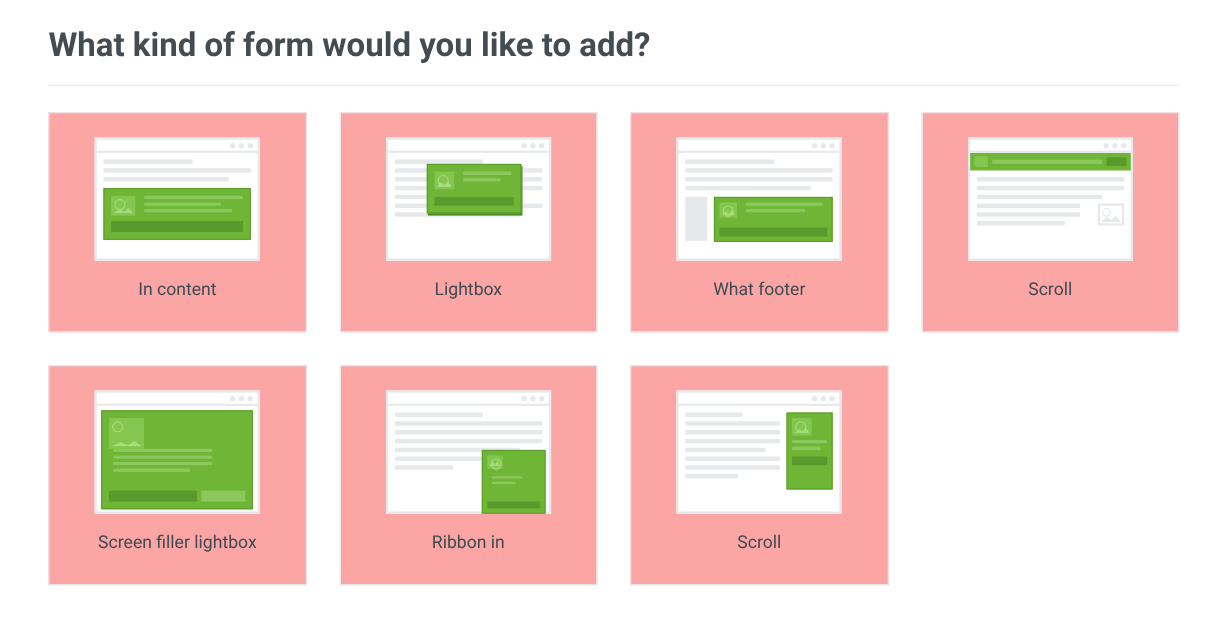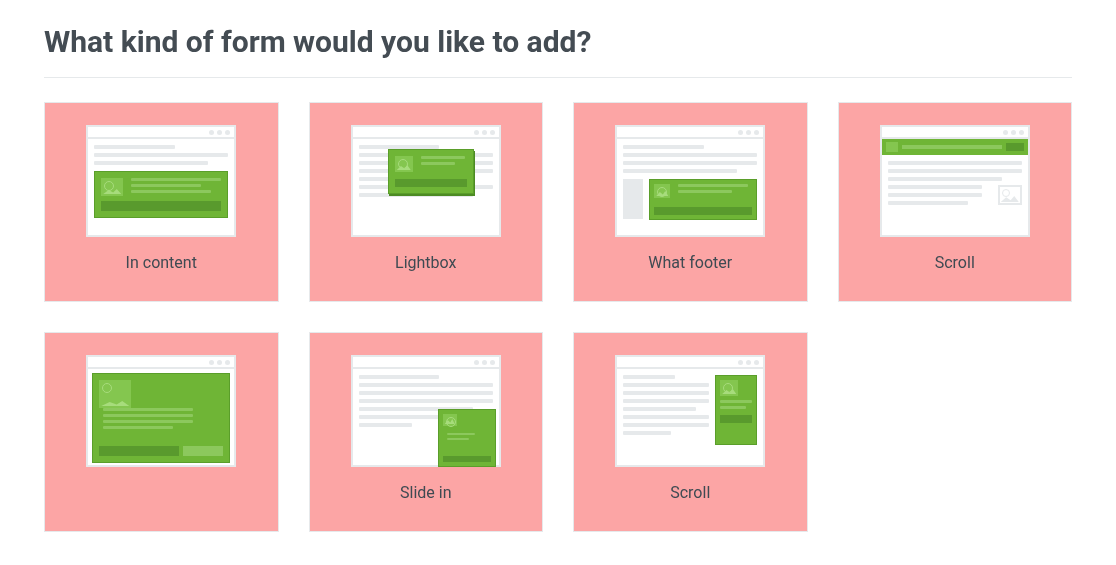--- a/index.html
+++ b/index.html
@@ -250,20 +250,21 @@
               <div class="gline" style="width:70px;"></div>
             </span>
             <div class="grow" style="margin-top:14px;">
               <div class="gbtn" style="flex:2;"></div>
               <div class="gbtn light" style="flex:1;"></div>
             </div>
           </div>
         </div>
       </div>
     </div>
+    <div class="card-label">Screen filler lightbox</div>
   </div>
 
 
   <div class="card">
     <div class="preview">
       <div class="win" style="height:112px;">
         <div class="winbar">
             <div class="dots">
               <div class="dot"></div>
               <div class="dot"></div>
@@ -282,21 +283,21 @@
       </div>
       <div class="gblock floater" style="bottom:4px; right:10px; width:58px; padding:4px;">
         <span class="gthumb" style="width:14px;height:12px;"></span>
         <span class="glines" style="width:28px;">
           <div class="gline" style="width:28px;height:2px;"></div>
           <div class="gline" style="width:22px;height:2px;"></div>
         </span>
         <div class="gbtn" style="height:6px;"></div>
       </div>
     </div>
-    <div class="card-label">Slide in</div>
+    <div class="card-label">Ribbon in</div>
   </div>
 
   <div class="card">
     <div class="preview">
       <div class="win" style="height:112px;">
         <div class="winbar">
             <div class="dots">
               <div class="dot"></div>
               <div class="dot"></div>
               <div class="dot"></div>

